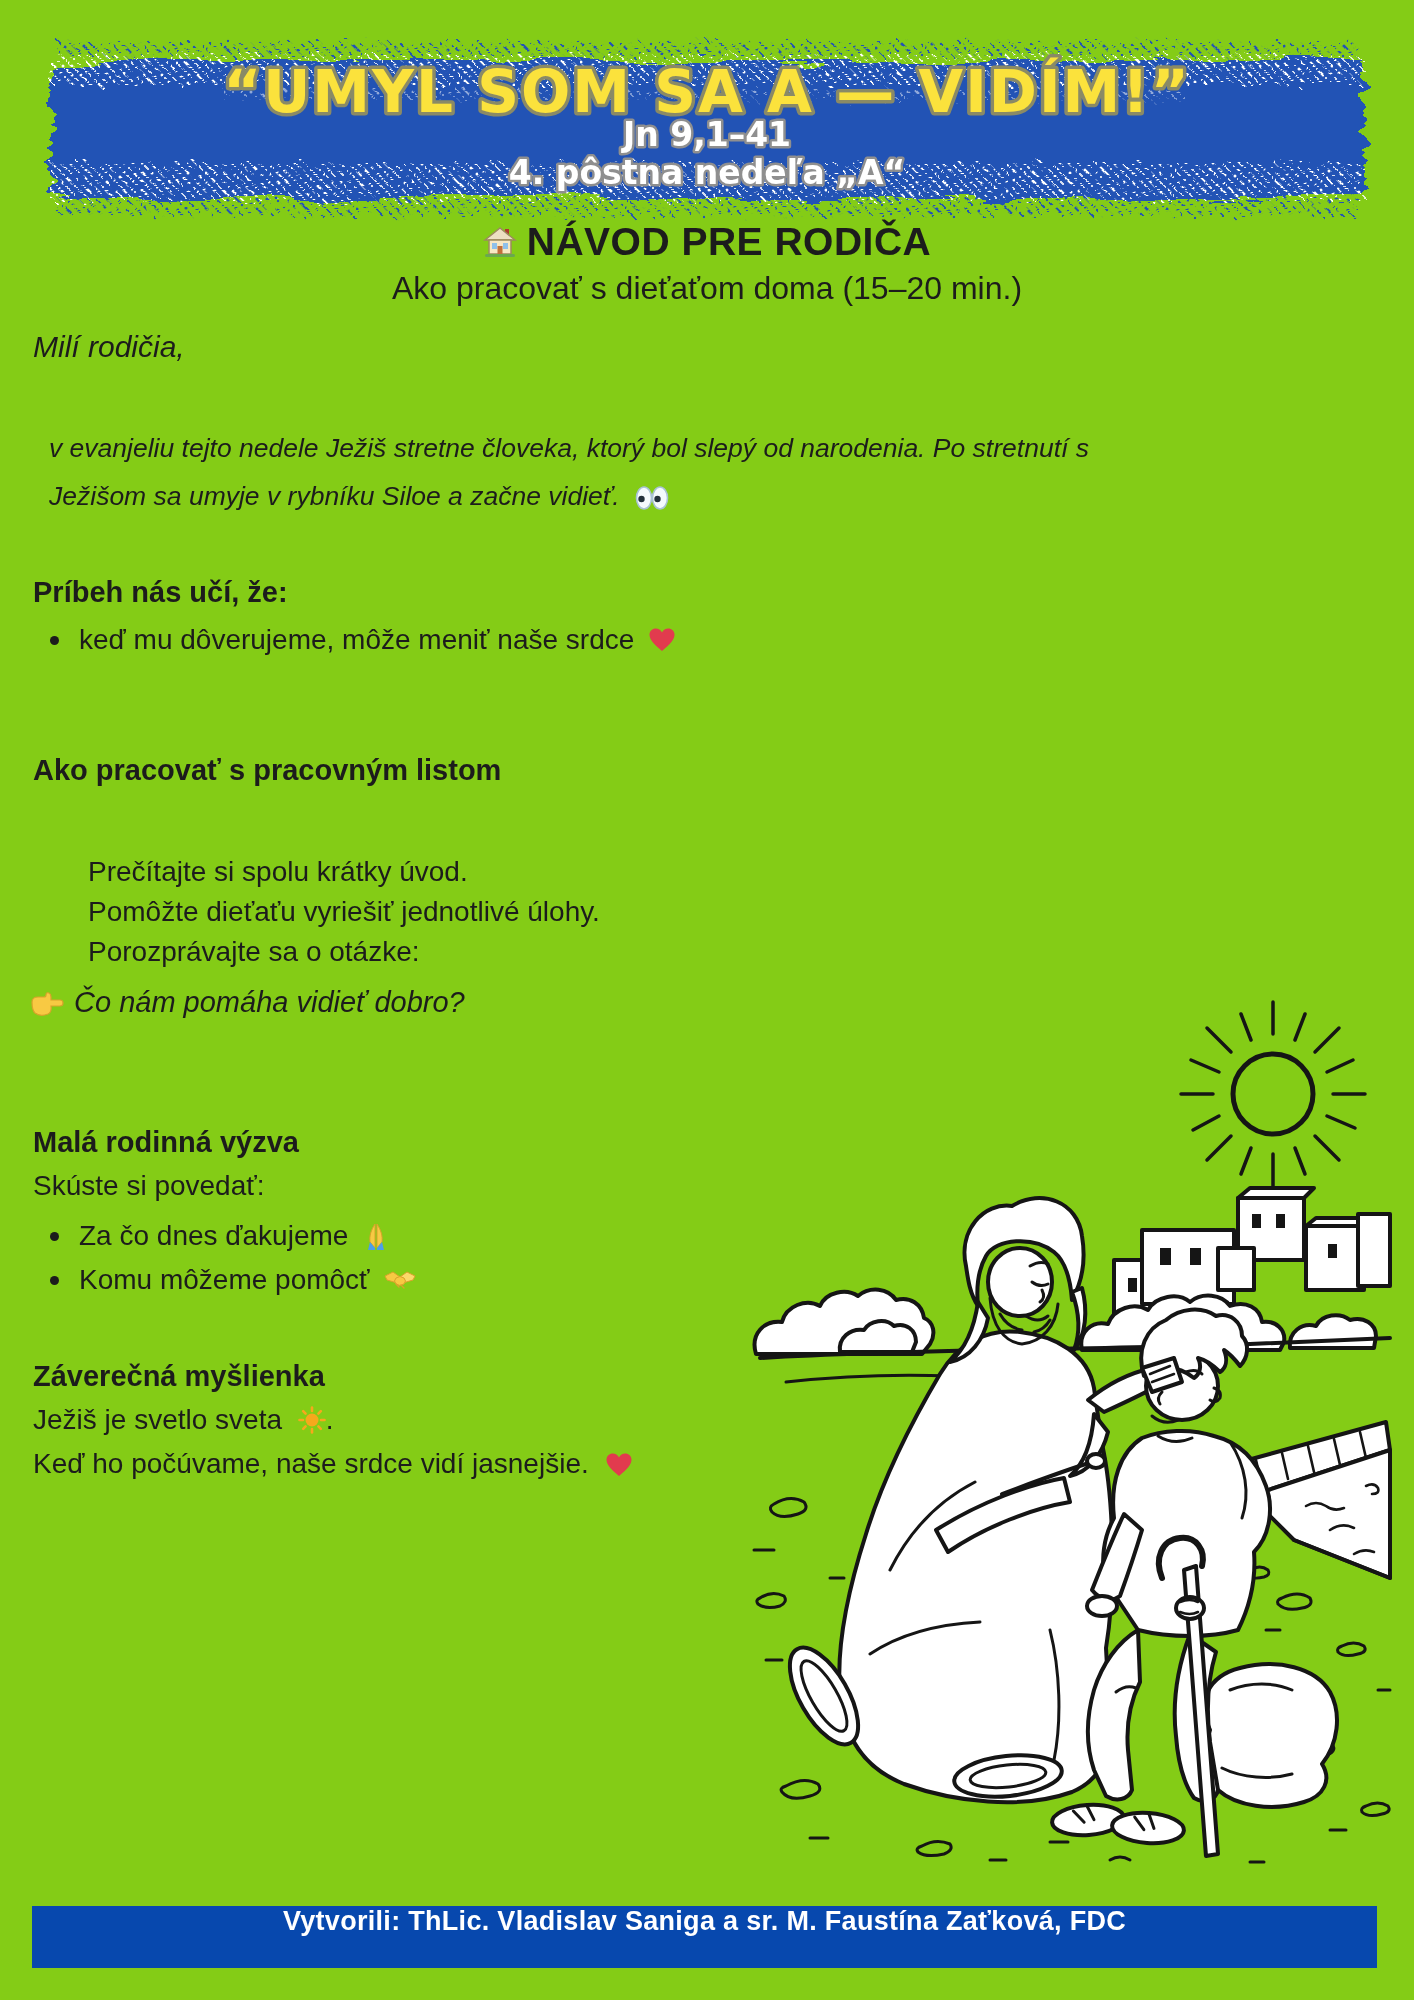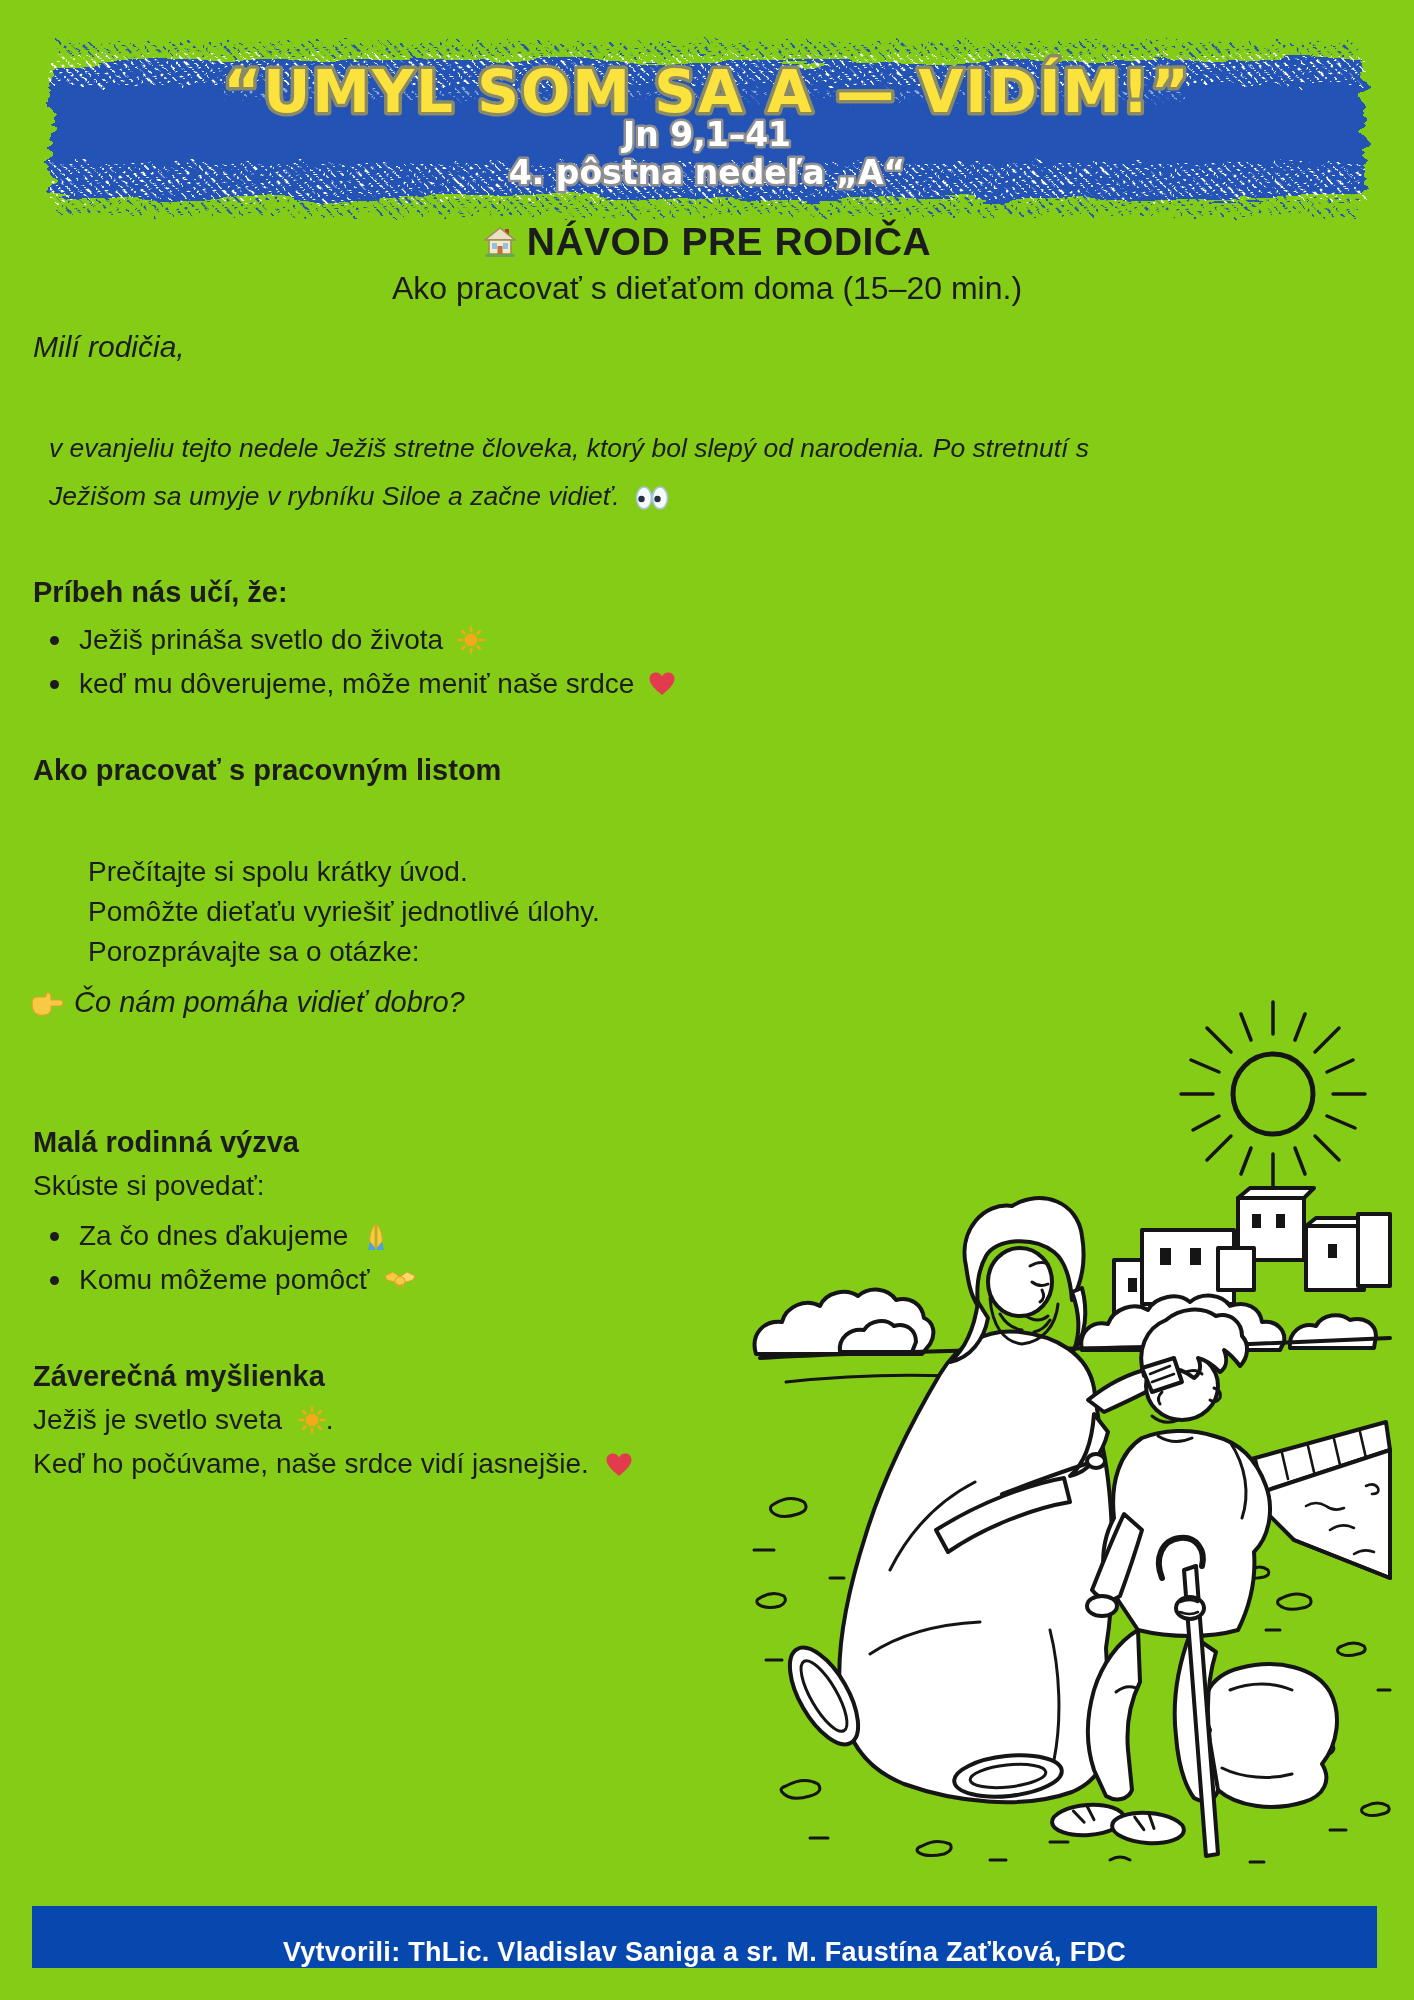--- a/index.html
+++ b/index.html
@@ -11,21 +11,21 @@
   .sub{font-size:32px;}
   .body-text{font-size:28px;}
   .ital{font-style:italic;}
   .para{font-size:26.5px;line-height:48px;font-style:italic;}
   .heading{font-size:29px;font-weight:bold;}
   .bullet-item{display:flex;align-items:center;gap:6px;height:44px;font-size:28px;}
   .dot{width:9px;height:9px;border-radius:50%;background:#1c1c1c;margin:0 14px 0 14px;flex:0 0 auto;}
   .step{font-size:28px;line-height:40px;}
   .inline-ico{display:inline-block;vertical-align:-5px;margin-left:8px;}
   .qline{display:flex;align-items:center;gap:10px;font-size:29px;}
-  .footer-bar{background:#0748ae;display:flex;align-items:flex-end;justify-content:center;}
+  .footer-bar{background:#0748ae;display:flex;align-items:flex-start;justify-content:center;}
   .footer-text{color:#ffffff;font-size:27px;font-weight:bold;letter-spacing:0.3px;}
   svg text{font-family:"DejaVu Sans","Liberation Sans",sans-serif;}
 </style>
 </head>
 <body>
 
 <div class="page">
 
   <svg class="abs" style="left:24px;top:36px;" width="1366" height="205" viewBox="0 0 1366 205">
     <defs>
@@ -86,37 +86,20 @@
       <ellipse cx="25" cy="12" rx="7.5" ry="11" fill="#f4fafd" stroke="#a9c3d4" stroke-width="1.6"></ellipse>
       <circle cx="6.5" cy="13" r="3.2" fill="#22313c"></circle>
       <circle cx="22.5" cy="13" r="3.2" fill="#22313c"></circle>
     </svg>
   </div>
 
   <div class="abs heading" style="left:33px;top:576px;">Príbeh nás učí, že:</div>
   <div class="abs" style="left:36px;top:618px;">
     <div class="bullet-item">
       <span class="dot"></span>
-      <span>Ježiš prináša svetlo do života</span>
-      <svg class="inline-ico" width="28" height="28" viewBox="0 0 28 28">
-        <circle cx="14" cy="14" r="6.5" fill="#f6a81c"></circle>
-        <g stroke="#f6a81c" stroke-width="2.6" stroke-linecap="round">
-          <line x1="14" y1="1.5" x2="14" y2="5"></line>
-            <line x1="14" y1="23" x2="14" y2="26.5"></line>
-          <line x1="1.5" y1="14" x2="5" y2="14"></line>
-            <line x1="23" y1="14" x2="26.5" y2="14"></line>
-          <line x1="5.2" y1="5.2" x2="7.6" y2="7.6"></line>
-            <line x1="20.4" y1="20.4" x2="22.8" y2="22.8"></line>
-          <line x1="5.2" y1="22.8" x2="7.6" y2="20.4"></line>
-            <line x1="20.4" y1="7.6" x2="22.8" y2="5.2"></line>
-        </g>
-      </svg>
-    </div>
-    <div class="bullet-item">
-      <span class="dot"></span>
       <span>keď mu dôverujeme, môže meniť naše srdce</span>
       <svg class="inline-ico" width="28" height="26" viewBox="0 0 28 26">
         <path d="M14 24 C5 17 1.5 12 1.5 7.6 C1.5 4 4.4 1.5 7.8 1.5 C10.4 1.5 12.8 3 14 5.4 C15.2 3 17.6 1.5 20.2 1.5 C23.6 1.5 26.5 4 26.5 7.6 C26.5 12 23 17 14 24 Z" fill="#e23b4e"></path>
       </svg>
     </div>
   </div>
 
   <div class="abs heading" style="left:33px;top:754px;">Ako pracovať s pracovným listom</div>
   <div class="abs" style="left:88px;top:852px;">
     <div class="step">Prečítajte si spolu krátky úvod.</div>

